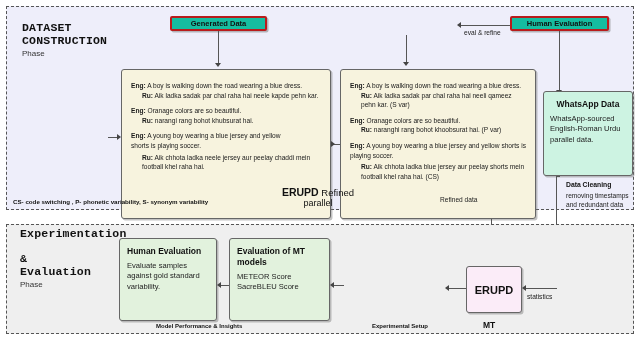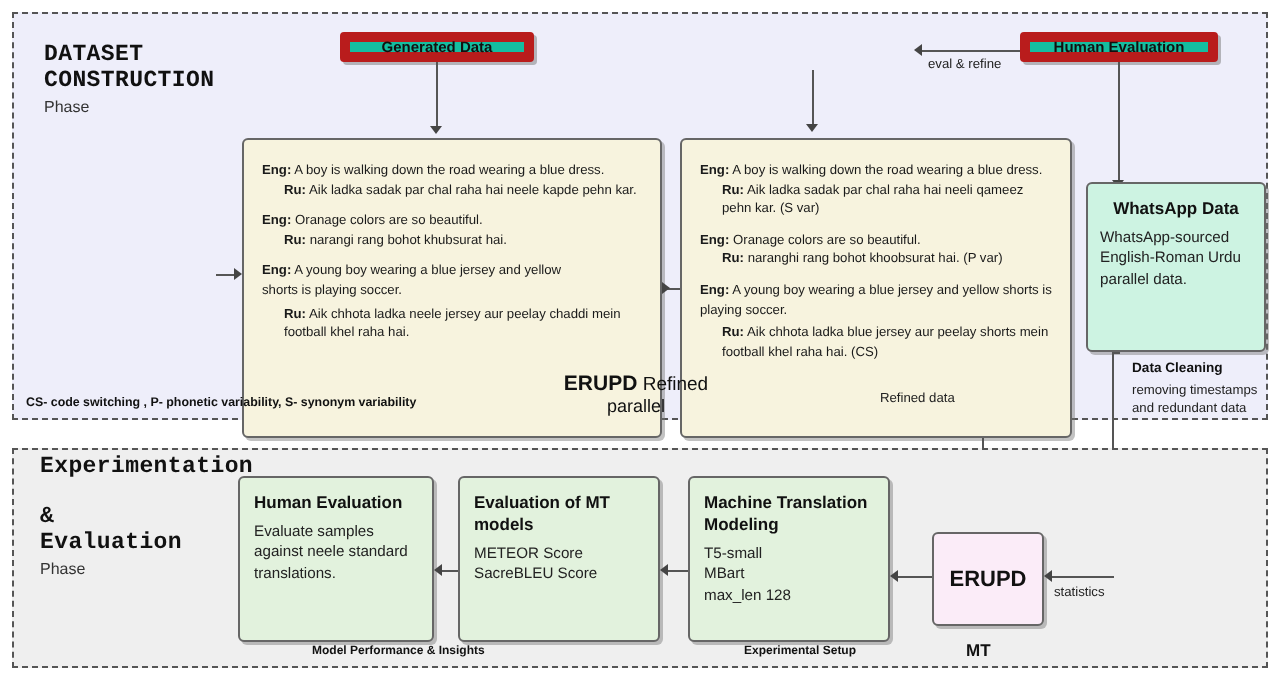--- a/index.html
+++ b/index.html
@@ -9,21 +9,21 @@
   .phase{position:absolute;box-sizing:border-box;border:1px dashed #555;}
   #phase-top{left:6px;top:6px;width:628px;height:204px;background:#eeeefa;}
   #phase-bottom{left:6px;top:224px;width:628px;height:110px;background:#efefef;}
 
   .phase-title{position:absolute;font-weight:bold;font-size:11.5px;color:#111;line-height:12.5px;letter-spacing:.2px;font-family:Liberation Mono, monospace;}
   .phase-sub{position:absolute;font-size:8px;color:#333;}
 
   .box{position:absolute;box-sizing:border-box;border:1px solid #666;border-radius:3px;
        box-shadow:1.5px 1.5px 0 rgba(120,120,120,.45);}
 
-  .teal{background:#15bda0;border:5px solid #b91c1c;border-radius:2px;box-shadow:1.5px 1.5px 0 rgba(120,120,120,.5);
+  .teal{background:#15bda0;border:2px solid #b91c1c;border-radius:2px;box-shadow:1.5px 1.5px 0 rgba(120,120,120,.5);
         display:flex;align-items:center;justify-content:center;text-align:center;
         font-size:7.5px;font-weight:bold;color:#111;line-height:9.5px;padding:0 3px;box-sizing:border-box;position:absolute;}
 
   .mint{background:#cdf3e2;}
   .cream{background:#f7f3de;}
   .green{background:#e2f2dd;}
   .pink{background:#fbecf8;}
 
   .bx-title{font-weight:bold;font-size:8.5px;color:#111;text-align:center;line-height:11px;}
   .bx-title.left{text-align:left;}
@@ -151,41 +151,34 @@
 
   <div id="phase-bottom" class="phase"></div>
 
   <div class="phase-title" style="left:20px;top:228px;width:120px;">Experimentation</div>
   <div class="phase-title" style="left:20px;top:253px;">&amp;</div>
   <div class="phase-title" style="left:20px;top:266px;">Evaluation</div>
   <div class="phase-sub" style="left:20px;top:280px;">Phase</div>
 
   <div class="box green" style="left:119px;top:238px;width:98px;height:83px;padding:7px 7px;">
     <div class="bx-title left" style="margin-bottom:4px;">Human Evaluation</div>
-    <div class="bx-body">Evaluate samples against neele standard translations.</div>
+    <div class="bx-body">Evaluate samples against gold standard variability.</div>
   </div>
   <div class="lbl-b" style="left:156px;top:323px;font-size:6px;">Model Performance &amp; Insights</div>
 
   <div class="box green" style="left:229px;top:238px;width:101px;height:83px;padding:7px 7px;">
     <div class="bx-title left">Evaluation of MT</div>
     <div class="bx-title left" style="margin-bottom:4px;">models</div>
     <div class="bx-body">METEOR Score</div>
     <div class="bx-body">SacreBLEU Score</div>
   </div>
 
   <div class="line hline" style="left:221px;top:285px;width:8px;"></div>
   <div class="arrow ar-left" style="left:217px;top:282px;"></div>
 
-  <div class="box green" style="left:344px;top:238px;width:101px;height:83px;padding:7px 7px;">
-    <div class="bx-title left">Machine Translation</div>
-    <div class="bx-title left" style="margin-bottom:4px;">Modeling</div>
-    <div class="bx-body">T5-small</div>
-    <div class="bx-body">MBart</div>
-    <div class="bx-body">max_len 128</div>
-  </div>
   <div class="lbl-b" style="left:372px;top:323px;font-size:6px;">Experimental Setup</div>
 
   <div class="line hline" style="left:334px;top:285px;width:10px;"></div>
   <div class="arrow ar-left" style="left:330px;top:282px;"></div>
 
   <div class="box pink" style="left:466px;top:266px;width:56px;height:47px;display:flex;align-items:center;justify-content:center;">
     <span style="font-size:11px;font-weight:bold;color:#111;">ERUPD</span>
   </div>
 
   <div class="line hline" style="left:449px;top:288px;width:17px;"></div>

